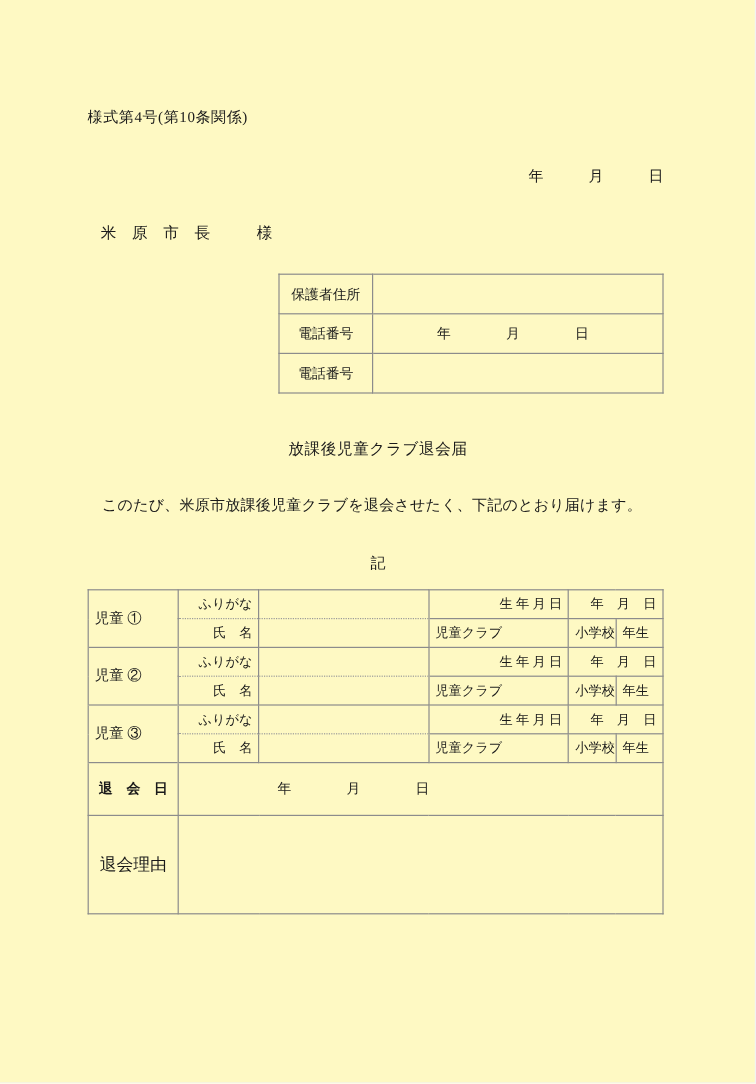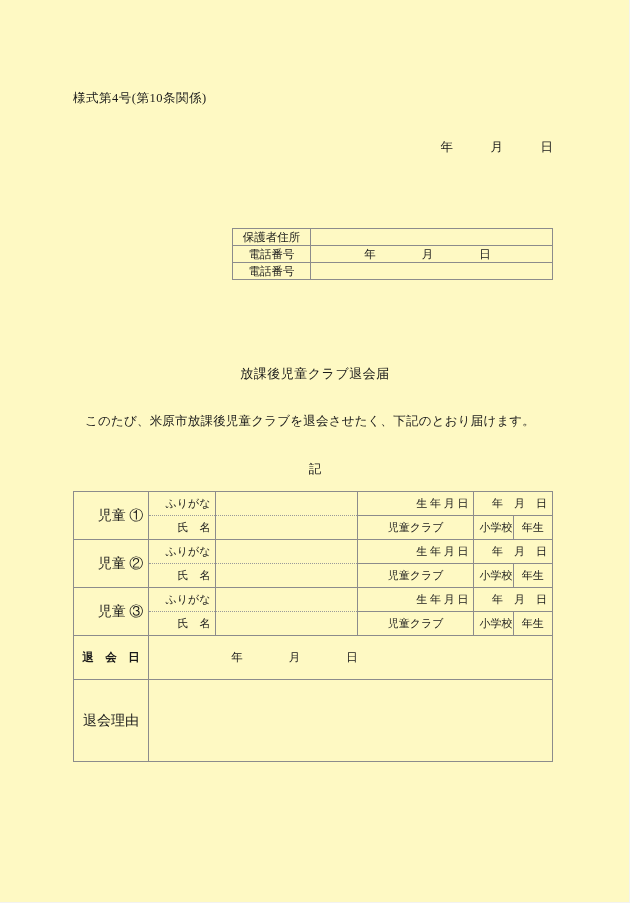--- a/index.html
+++ b/index.html
@@ -63,21 +63,21 @@
     position: absolute;
     left: 232px;
     top: 228px;
     width: 321px;
     border-collapse: collapse;
     table-layout: fixed;
     font-size: 11.5px;
   }
   .guardian-table td {
     border: 1px solid #8c8c8c;
-    height: 17px;
+    height: 33px;
     padding: 0 4px;
     vertical-align: middle;
     box-sizing: border-box;
   }
   .guardian-table td.label {
     width: 78px;
     text-align: center;
     white-space: nowrap;
   }
   .guardian-table td.value {
@@ -125,55 +125,56 @@
     border-collapse: collapse;
     table-layout: fixed;
     font-size: 11px;
   }
   .main-table td {
     border: 1px solid #8c8c8c;
     padding: 0 5px;
     vertical-align: middle;
     box-sizing: border-box;
   }
-  .c-child  { width: 67px;  text-align: right; white-space: nowrap; font-size: 14px; }
+  .c-child  { width: 67px;  text-align: left; white-space: nowrap; font-size: 12px; }
   .c-flabel { width: 60px;  text-align: right; white-space: nowrap; }
   .c-fvalue { width: 126px; }
   .c-dob    { width: 104px; }
   .c-ymd    { width: 70px;  }
   .c-grade  { width: 53px;  }
 
   .row-furi td, .row-name td { height: 24px; }
 
   
   .dotted-bottom { border-bottom: 1px dotted #9a9a9a !important; }
   .dotted-top    { border-top: 1px dotted #9a9a9a !important; }
   .dotted-left   { border-left: 1px dotted #9a9a9a !important; }
   .no-bottom     { border-bottom: none !important; }
 
   .ctr   { text-align: right; white-space: pre; }
-  .right { text-align: center;  white-space: nowrap; }
+  .right { text-align: left;  white-space: nowrap; }
   .ymd-sp { white-space: pre; }
 
   .row-leave td { height: 44px; }
   .leave-label { text-align: center; white-space: pre; font-size: 11.5px; font-weight: bold; }
   .leave-date  { text-align: left; white-space: pre; padding-left: 82px !important; font-size: 11.5px; }
 
   .row-reason td { height: 82px; }
   .reason-label { text-align: center; white-space: nowrap; font-size: 14px; }
 </style>
 </head>
 <body>
 
 <div class="page">
 
   <div class="form-no">様式第4号(第10条関係)</div>
 
   <div class="date-line">年　　　月　　　日</div>
 
+  <div class="addressee">米　原　市　長　　　様</div>
 
   <table class="guardian-table">
     <tbody>
       <tr>
         <td class="label">保護者住所</td>
         <td class="value"></td>
       </tr>
       <tr>
         <td class="label">電話番号</td>
         <td class="value">

